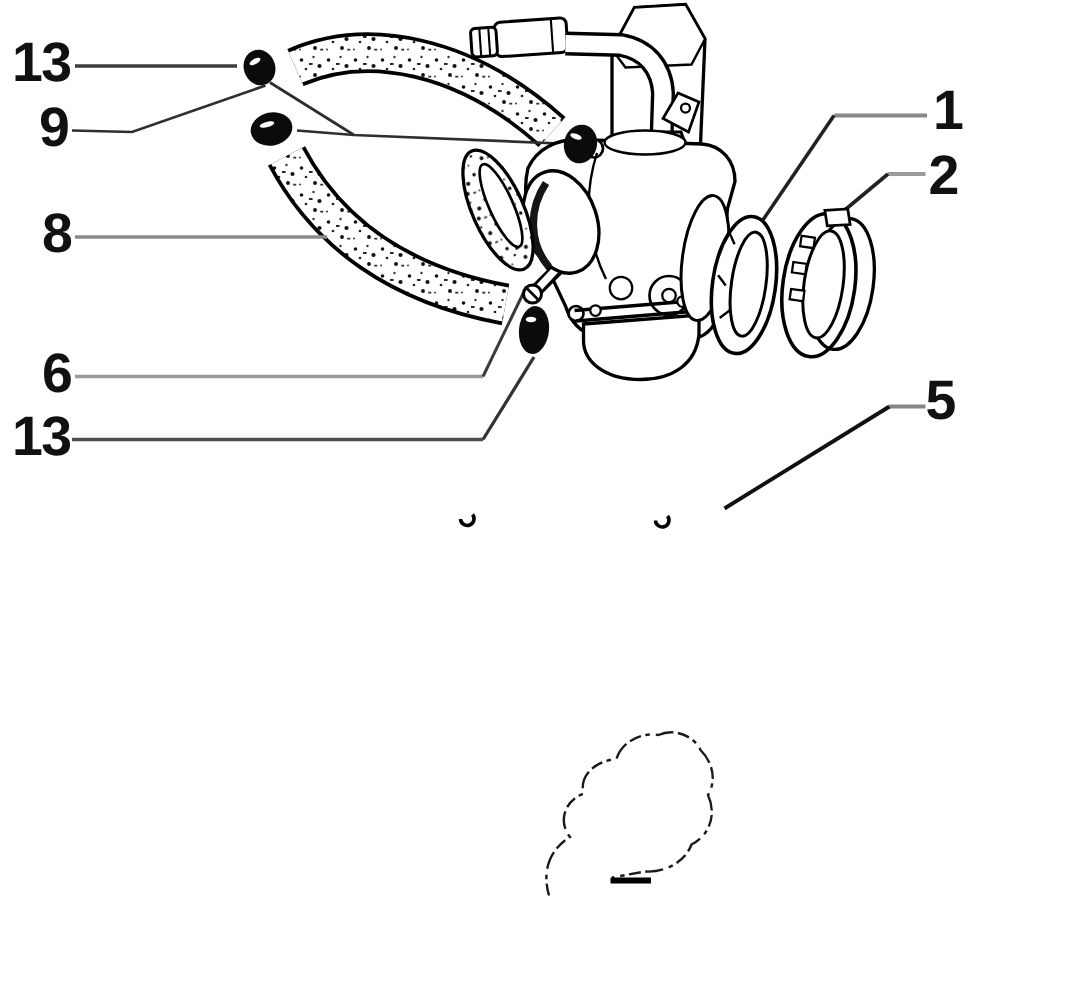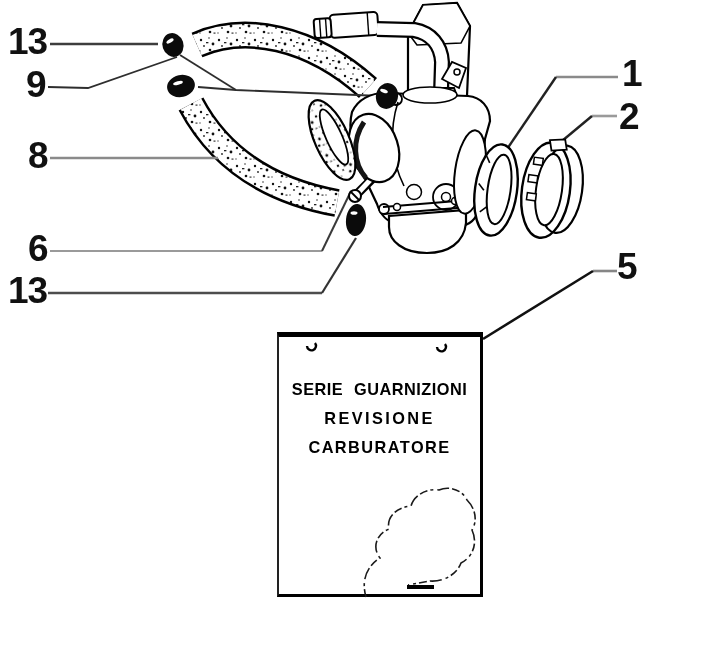--- a/index.html
+++ b/index.html
@@ -17,27 +17,20 @@
   .pl-0{letter-spacing:.5px;word-spacing:6px;}
   .pl-1{letter-spacing:2.5px;}
   .pl-2{letter-spacing:1.5px;}
   .numbers{position:absolute;left:0;top:0;z-index:8;}
 </style>
 </head>
 <body>
 
 <div class="canvas">
 
-  <div class="package-box">
-    <div class="package-text">
-      <div class="package-line pl-0">SERIE GUARNIZIONI</div>
-      <div class="package-line pl-1">REVISIONE</div>
-      <div class="package-line pl-2">CARBURATORE</div>
-    </div>
-  </div>
 
   <svg class="linework" width="720" height="658" viewBox="0 0 720 658">
     <defs>
       <pattern id="speck" width="18" height="18" patternUnits="userSpaceOnUse">
         <rect width="18" height="18" fill="#ffffff"></rect>
         <circle cx="3" cy="4" r="1.2" fill="#111"></circle>
         <circle cx="11" cy="2" r="0.8" fill="#333"></circle>
         <circle cx="15" cy="8" r="1.4" fill="#111"></circle>
         <circle cx="6" cy="10" r="0.9" fill="#222"></circle>
         <circle cx="12" cy="14" r="1.3" fill="#111"></circle>

